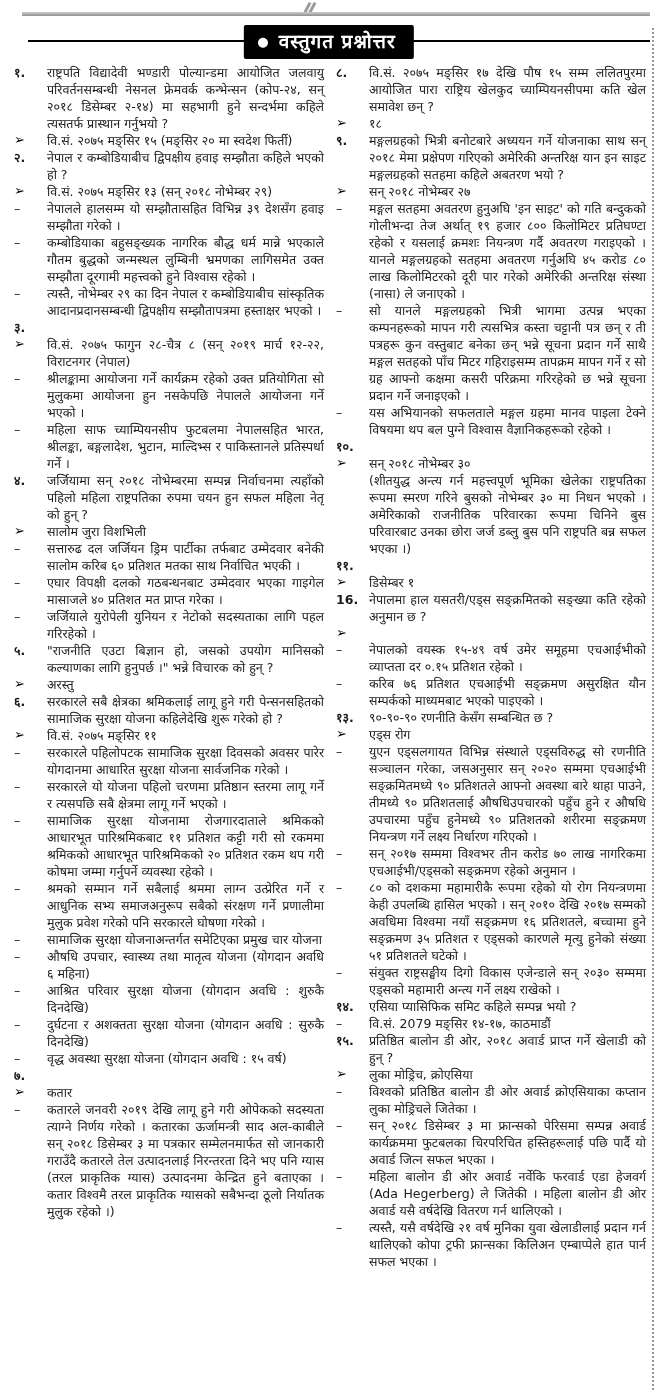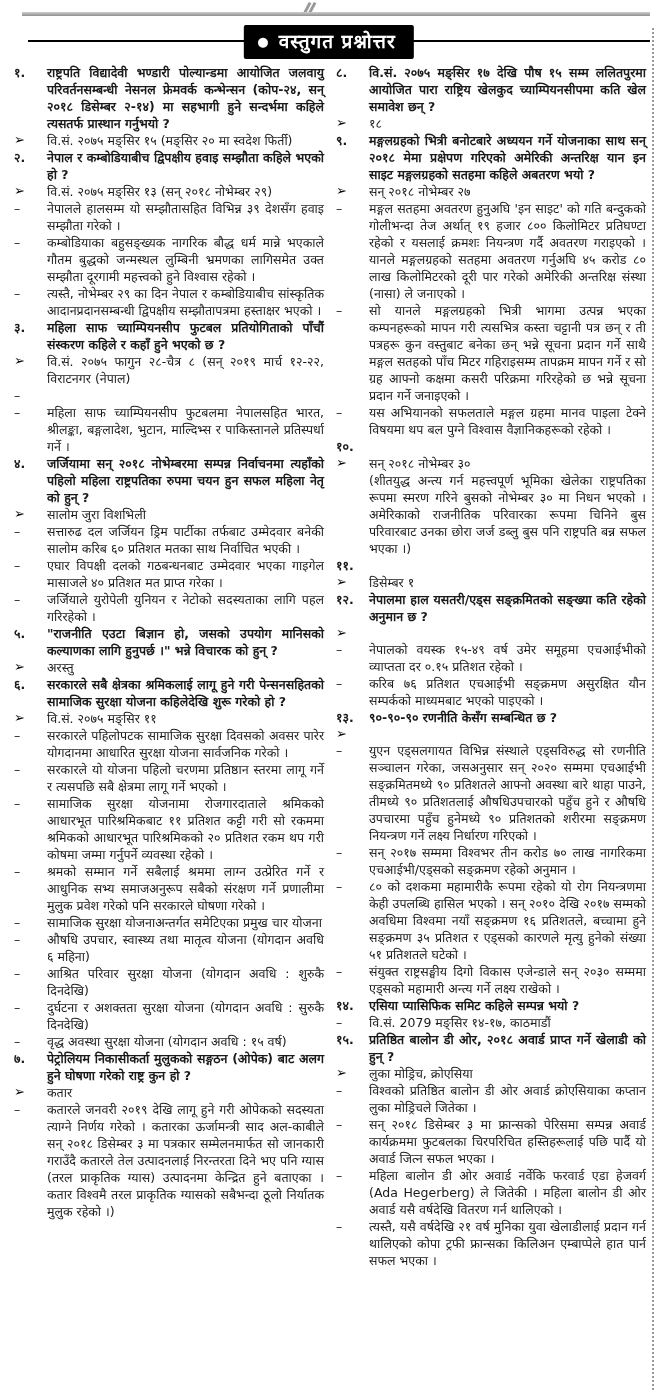--- a/index.html
+++ b/index.html
@@ -20,21 +20,21 @@
   }
   .banner .dot{font-size:13px;line-height:1;}
   .dotted-edge{position:absolute;top:28px;right:3px;height:1362px;border-right:2px dotted #999;}
   .content{position:absolute;top:64px;left:14px;display:flex;gap:12px;}
   .column{width:310px;}
   .row{display:flex;align-items:flex-start;}
   .gutter{flex:0 0 33px;font-size:12.5px;line-height:17px;}
   .gutter.num{font-weight:bold;}
   .gutter.pen{font-size:13px;line-height:16px;color:#000;}
   .text{flex:1;text-align:justify;font-size:12.5px;line-height:17px;}
-  .text.q{font-weight:bold;}
+  .text.q{font-weight:normal;}
 </style>
 </head>
 <body>
 
 <div class="top-mark"><i></i><i></i></div>
 <div class="gray-rule"></div>
 <div class="banner-line"></div>
 <div class="banner">
   <span class="dot">●</span>
   <span>वस्तुगत प्रश्नोत्तर</span>
@@ -71,28 +71,28 @@
           <div class="text">कम्बोडियाका बहुसङ्ख्यक नागरिक बौद्ध धर्म मान्ने भएकाले गौतम बुद्धको जन्मस्थल लुम्बिनी भ्रमणका लागिसमेत उक्त सम्झौता दूरगामी महत्त्वको हुने विश्वास रहेको ।</div>
         </div>
         <div class="row">
           <div class="gutter">–</div>
           <div class="text">त्यस्तै, नोभेम्बर २९ का दिन नेपाल र कम्बोडियाबीच सांस्कृतिक आदानप्रदानसम्बन्धी द्विपक्षीय सम्झौतापत्रमा हस्ताक्षर भएको ।</div>
         </div>
       </div>
       <div class="qa-item">
         <div class="row">
           <div class="gutter num">३.</div>
-          <div class="text q">महिला साफ च्याम्पियनसीप फुटबल प्रतियोगिताको पाँचौं संस्करण कहिले र कहाँ हुने भएको छ ?</div>
         </div>
         <div class="row">
           <div class="gutter pen">➢</div>
           <div class="text">वि.सं. २०७५ फागुन २८-चैत्र ८ (सन् २०१९ मार्च १२-२२, विराटनगर (नेपाल)</div>
         </div>
         <div class="row">
           <div class="gutter">–</div>
+          <div class="text">श्रीलङ्कामा आयोजना गर्ने कार्यक्रम रहेको उक्त प्रतियोगिता सो मुलुकमा आयोजना हुन नसकेपछि नेपालले आयोजना गर्ने भएको ।</div>
         </div>
         <div class="row">
           <div class="gutter">–</div>
           <div class="text">महिला साफ च्याम्पियनसीप फुटबलमा नेपालसहित भारत, श्रीलङ्का, बङ्गलादेश, भुटान, माल्दिभ्स र पाकिस्तानले प्रतिस्पर्धा गर्ने ।</div>
         </div>
       </div>
       <div class="qa-item">
         <div class="row">
           <div class="gutter num">४.</div>
           <div class="text q">जर्जियामा सन् २०१८ नोभेम्बरमा सम्पन्न निर्वाचनमा त्यहाँको पहिलो महिला राष्ट्रपतिका रुपमा चयन हुन सफल महिला नेतृ को हुन् ?</div>
@@ -166,21 +166,20 @@
           <div class="text">दुर्घटना र अशक्तता सुरक्षा योजना (योगदान अवधि : सुरुकै दिनदेखि)</div>
         </div>
         <div class="row">
           <div class="gutter">–</div>
           <div class="text">वृद्ध अवस्था सुरक्षा योजना (योगदान अवधि : १५ वर्ष)</div>
         </div>
       </div>
       <div class="qa-item">
         <div class="row">
           <div class="gutter num">७.</div>
-          <div class="text q">पेट्रोलियम निकासीकर्ता मुलुकको सङ्गठन (ओपेक) बाट अलग हुने घोषणा गरेको राष्ट्र कुन हो ?</div>
         </div>
         <div class="row">
           <div class="gutter pen">➢</div>
           <div class="text">कतार</div>
         </div>
         <div class="row">
           <div class="gutter">–</div>
           <div class="text">कतारले जनवरी २०१९ देखि लागू हुने गरी ओपेकको सदस्यता त्याग्ने निर्णय गरेको । कतारका ऊर्जामन्त्री साद अल-काबीले सन् २०१८ डिसेम्बर ३ मा पत्रकार सम्मेलनमार्फत सो जानकारी गराउँदै कतारले तेल उत्पादनलाई निरन्तरता दिने भए पनि ग्यास (तरल प्राकृतिक ग्यास) उत्पादनमा केन्द्रित हुने बताएका । कतार विश्वमै तरल प्राकृतिक ग्यासको सबैभन्दा ठूलो निर्यातक मुलुक रहेको ।)</div>
         </div>
       </div>
@@ -235,21 +234,21 @@
         <div class="row">
           <div class="gutter num">११.</div>
         </div>
         <div class="row">
           <div class="gutter pen">➢</div>
           <div class="text">डिसेम्बर १</div>
         </div>
       </div>
       <div class="qa-item">
         <div class="row">
-          <div class="gutter num">१२.</div>
+          <div class="gutter num">16.</div>
           <div class="text q">नेपालमा हाल यसतरी/एड्स सङ्क्रमितको सङ्ख्या कति रहेको अनुमान छ ?</div>
         </div>
         <div class="row">
           <div class="gutter pen">➢</div>
         </div>
         <div class="row">
           <div class="gutter">–</div>
           <div class="text">नेपालको वयस्क १५-४९ वर्ष उमेर समूहमा एचआईभीको व्याप्तता दर ०.१५ प्रतिशत रहेको ।</div>
         </div>
         <div class="row">
@@ -257,20 +256,21 @@
           <div class="text">करिब ७६ प्रतिशत एचआईभी सङ्क्रमण असुरक्षित यौन सम्पर्कको माध्यमबाट भएको पाइएको ।</div>
         </div>
       </div>
       <div class="qa-item">
         <div class="row">
           <div class="gutter num">१३.</div>
           <div class="text q">९०-९०-९० रणनीति केसँग सम्बन्धित छ ?</div>
         </div>
         <div class="row">
           <div class="gutter pen">➢</div>
+          <div class="text">एड्स रोग</div>
         </div>
         <div class="row">
           <div class="gutter">–</div>
           <div class="text">युएन एड्सलगायत विभिन्न संस्थाले एड्सविरुद्ध सो रणनीति सञ्चालन गरेका, जसअनुसार सन् २०२० सम्ममा एचआईभी सङ्क्रमितमध्ये ९० प्रतिशतले आफ्नो अवस्था बारे थाहा पाउने, तीमध्ये ९० प्रतिशतलाई औषधिउपचारको पहुँच हुने र औषधि उपचारमा पहुँच हुनेमध्ये ९० प्रतिशतको शरीरमा सङ्क्रमण नियन्त्रण गर्ने लक्ष्य निर्धारण गरिएको ।</div>
         </div>
         <div class="row">
           <div class="gutter">–</div>
           <div class="text">सन् २०१७ सम्ममा विश्वभर तीन करोड ७० लाख नागरिकमा एचआईभी/एड्सको सङ्क्रमण रहेको अनुमान ।</div>
         </div>
         <div class="row">

